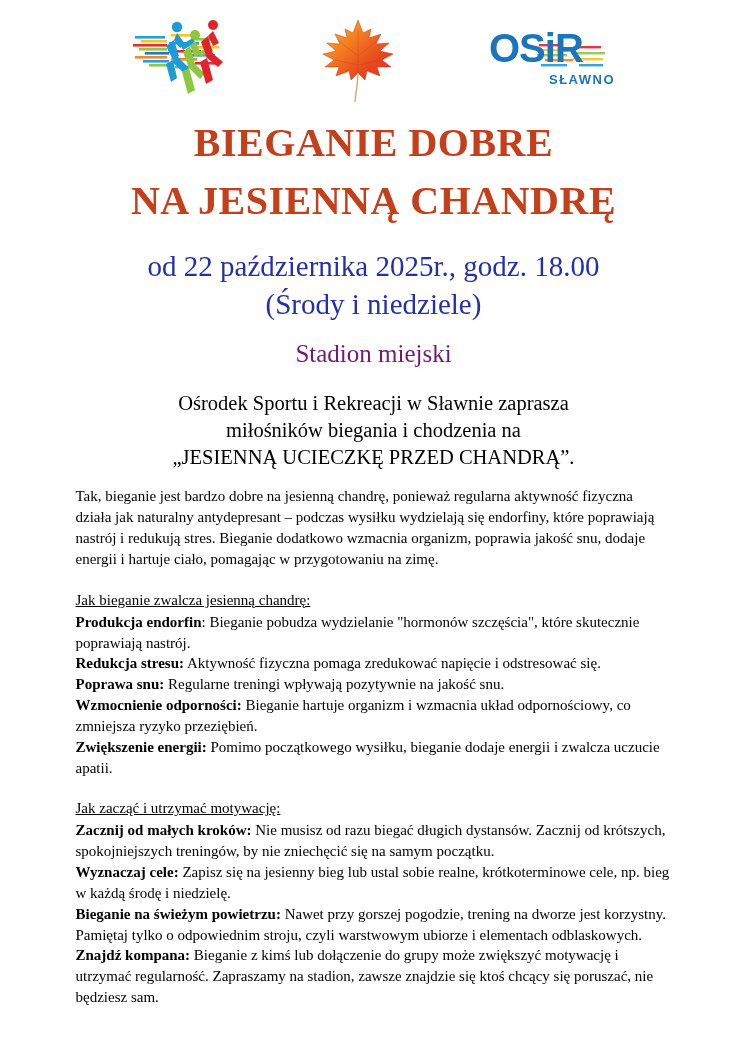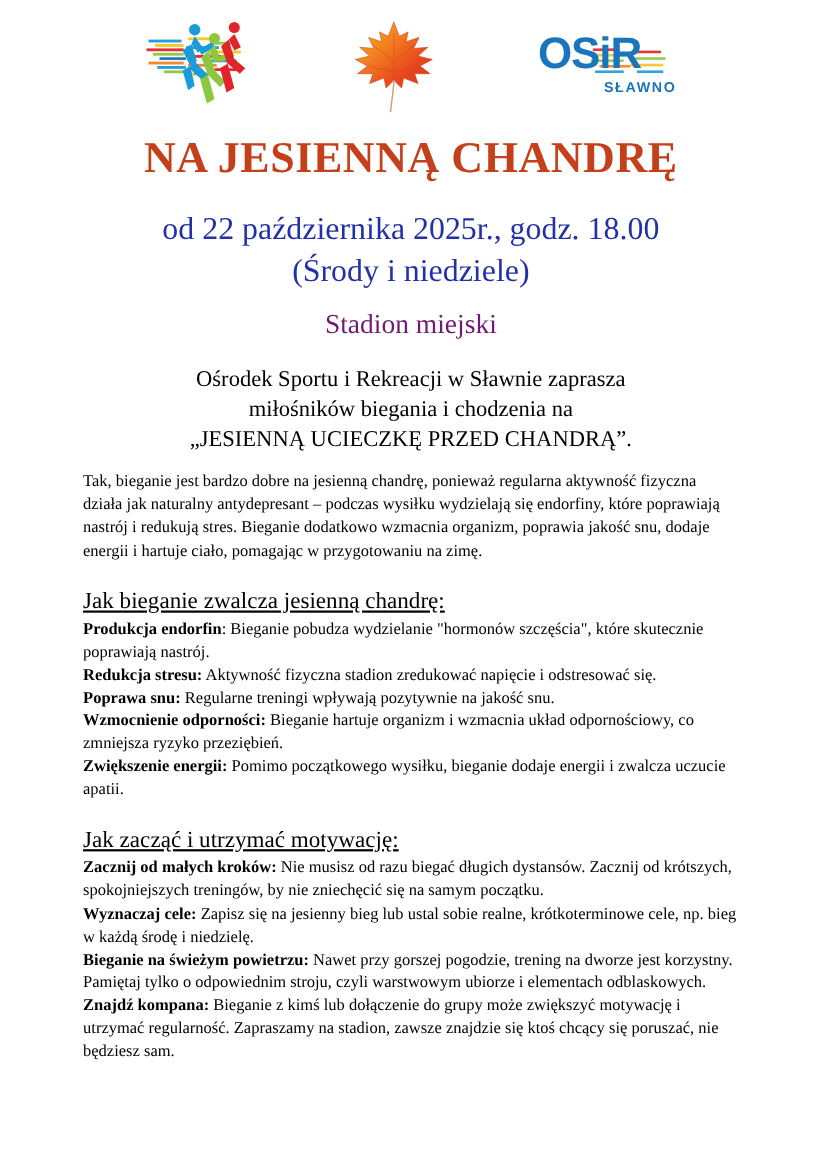--- a/index.html
+++ b/index.html
@@ -81,21 +81,21 @@
   .para {
     font-size: 15px;
     line-height: 1.39;
     text-align: left;
     margin: 0 0 0 0;
   }
   .section {
     margin-top: 20px;
   }
   .section-heading {
-    font-size: 21px;
+    font-size: 15px;
     line-height: 1.40;
     text-decoration: underline;
     margin-bottom: 1px;
   }
   .item {
     font-size: 15px;
     line-height: 1.39;
     margin: 0;
   }
   .item b { font-weight: bold; }
@@ -200,20 +200,21 @@
         <rect x="92" y="48" width="24" height="2.4" fill="#1B9BD8"></rect>
       </g>
       <text x="2" y="46" font-family="Liberation Sans, sans-serif" font-size="40" font-weight="bold" fill="#1B75BC" letter-spacing="-1">OSiR</text>
       <text x="62" y="68" font-family="Liberation Sans, sans-serif" font-size="13" font-weight="bold" fill="#1B75BC" letter-spacing="1.5">SŁAWNO</text>
     </svg>
   </div>
 
 </div>
 
 <div class="title-block">
+  <div class="title-line">BIEGANIE DOBRE</div>
   <div class="title-line">NA JESIENNĄ CHANDRĘ</div>
 </div>
 
 <div class="meta-block">
   <div class="meta-line">od 22 października 2025r., godz. 18.00</div>
   <div class="meta-line">(Środy i niedziele)</div>
   <div class="meta-venue">Stadion miejski</div>
 </div>
 
 <div class="invite-block">
@@ -221,21 +222,21 @@
   <div class="invite-line">miłośników biegania i chodzenia na</div>
   <div class="invite-line">„JESIENNĄ UCIECZKĘ PRZED CHANDRĄ”.</div>
 </div>
 
 <div class="body-wrap">
   <p class="para">Tak, bieganie jest bardzo dobre na jesienną chandrę, ponieważ regularna aktywność fizyczna działa jak naturalny antydepresant – podczas wysiłku wydzielają się endorfiny, które poprawiają nastrój i redukują stres. Bieganie dodatkowo wzmacnia organizm, poprawia jakość snu, dodaje energii i hartuje ciało, pomagając w przygotowaniu na zimę.</p>
   <div>
       <div class="section">
         <div class="section-heading">Jak bieganie zwalcza jesienną chandrę:</div>
         <p class="item"><b>Produkcja endorfin</b><span>: Bieganie pobudza wydzielanie "hormonów szczęścia", które skutecznie poprawiają nastrój.</span></p>
-        <p class="item"><b>Redukcja stresu:</b><span> Aktywność fizyczna stadion zredukować napięcie i odstresować się.</span></p>
+        <p class="item"><b>Redukcja stresu:</b><span> Aktywność fizyczna pomaga zredukować napięcie i odstresować się.</span></p>
         <p class="item"><b>Poprawa snu:</b><span> Regularne treningi wpływają pozytywnie na jakość snu.</span></p>
         <p class="item"><b>Wzmocnienie odporności:</b><span> Bieganie hartuje organizm i wzmacnia układ odpornościowy, co zmniejsza ryzyko przeziębień.</span></p>
         <p class="item"><b>Zwiększenie energii:</b><span> Pomimo początkowego wysiłku, bieganie dodaje energii i zwalcza uczucie apatii.</span></p>
       </div>
       <div class="section">
         <div class="section-heading">Jak zacząć i utrzymać motywację:</div>
         <p class="item"><b>Zacznij od małych kroków:</b><span> Nie musisz od razu biegać długich dystansów. Zacznij od krótszych, spokojniejszych treningów, by nie zniechęcić się na samym początku.</span></p>
         <p class="item"><b>Wyznaczaj cele:</b><span> Zapisz się na jesienny bieg lub ustal sobie realne, krótkoterminowe cele, np. bieg w każdą środę i niedzielę.</span></p>
         <p class="item"><b>Bieganie na świeżym powietrzu:</b><span> Nawet przy gorszej pogodzie, trening na dworze jest korzystny. Pamiętaj tylko o odpowiednim stroju, czyli warstwowym ubiorze i elementach odblaskowych.</span></p>
         <p class="item"><b>Znajdź kompana:</b><span> Bieganie z kimś lub dołączenie do grupy może zwiększyć motywację i utrzymać regularność. Zapraszamy na stadion, zawsze znajdzie się ktoś chcący się poruszać, nie będziesz sam.</span></p>

